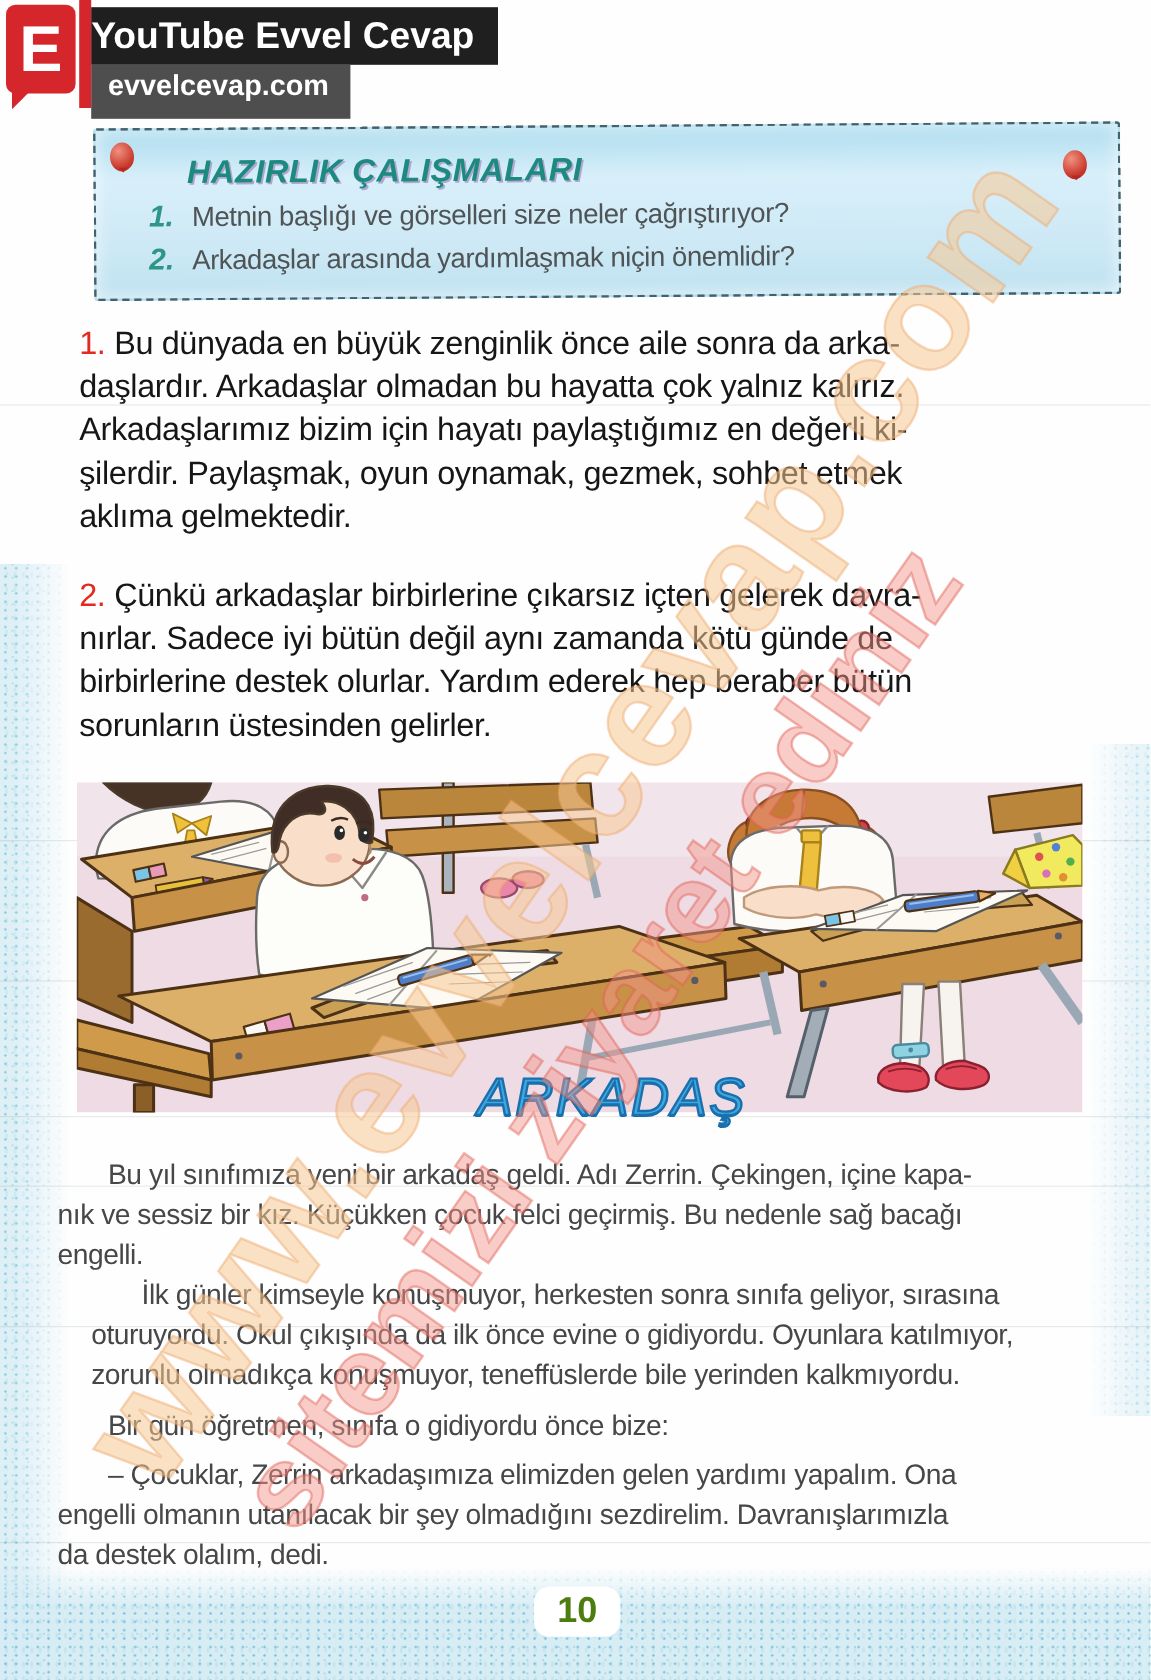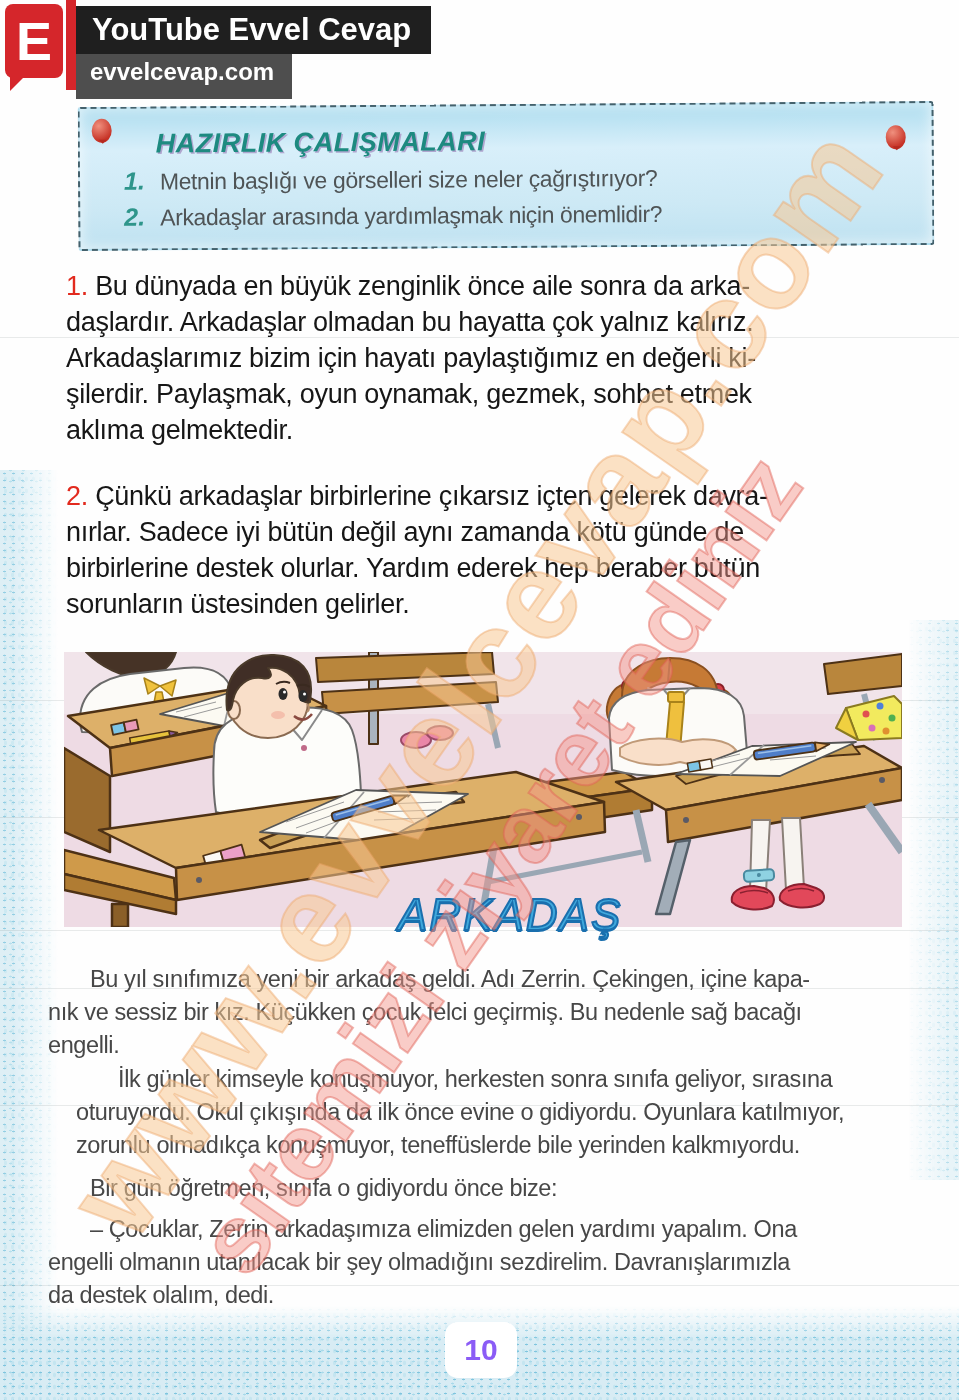--- a/index.html
+++ b/index.html
@@ -24,21 +24,21 @@
     -webkit-mask-image:linear-gradient(to top,#000 65%,transparent);mask-image:linear-gradient(to top,#000 65%,transparent);}
   .scan-line{position:absolute;left:0;width:100%;height:1px;background:rgba(100,110,115,.14);}
 
   
   .logo-e{position:absolute;left:5px;top:4px;width:58px;height:74px;background:#d5262b;border-radius:8px;
     color:#fff;font-size:54px;font-weight:bold;display:flex;align-items:center;justify-content:center;z-index:20;}
   .logo-e::after{content:"";position:absolute;left:5px;bottom:-13px;width:0;height:0;
     border:9px solid transparent;border-top-color:#d5262b;border-left-color:#d5262b;}
   .logo-strip{position:absolute;left:66px;top:0;width:10px;height:90px;background:#d5262b;z-index:20;}
   .bar-top{position:absolute;left:76px;top:6px;height:48px;line-height:48px;background:#1f1f1f;color:#fff;
-    font-size:31px;font-weight:bold;padding:0 20px 0 16px;white-space:nowrap;z-index:20;}
+    font-size:31px;font-weight:bold;padding:0 20px 0 0;white-space:nowrap;z-index:20;}
   .bar-bottom{position:absolute;left:76px;top:54px;height:45px;line-height:36px;background:#4e4e4e;color:#fff;
     font-size:24px;font-weight:bold;padding:0 18px 0 14px;white-space:nowrap;z-index:20;}
 
   
   .prep-box{position:absolute;left:78px;top:104px;width:852px;height:140px;
     background:linear-gradient(180deg,#aeddef 0%,#d8effa 30%,#cde9f5 70%,#bfe2f1 100%);
     border:2px dashed #44616c;border-radius:3px;transform:rotate(-.4deg);
     box-shadow:inset 0 0 14px rgba(255,255,255,.7);z-index:10;}
   .balloon{position:absolute;width:20px;height:24px;border-radius:50%;
     background:radial-gradient(circle at 35% 30%, #f0907e, #c63226 70%);}
@@ -69,22 +69,22 @@
 
   
   .para{position:absolute;left:48px;width:880px;font-size:23.5px;line-height:33px;color:#474747;
     white-space:pre-line;text-indent:42px;letter-spacing:-.4px;z-index:10;}
   .para.p1{top:963px;}
   .para.p2{top:1063px;margin-left:28px;}
   .para.p3{top:1172px;}
   .para.p4{top:1213px;}
 
   
-  .page-pill{position:absolute;left:445px;top:1322px;width:72px;height:56px;background:#fff;border-radius:13px;
-    display:flex;align-items:center;justify-content:center;font-size:30px;font-weight:bold;color:#8b5cf6;z-index:11;}
+  .page-pill{position:absolute;left:445px;top:1322px;width:72px;height:42px;background:#fff;border-radius:13px;
+    display:flex;align-items:center;justify-content:center;font-size:30px;font-weight:bold;color:#4d7c0f;z-index:11;}
 
   
   .wm{position:absolute;text-align:center;font-weight:bold;pointer-events:none;z-index:40;white-space:nowrap;}
   .wm-main{left:-250px;top:610px;width:1450px;font-size:125px;letter-spacing:2px;
     color:rgba(247,200,148,.55);-webkit-text-stroke:2px rgba(238,168,108,.45);
     transform:rotate(-55deg);}
   .wm-sec{left:-100px;top:810px;width:1200px;font-size:95px;
     color:rgba(244,150,140,.48);-webkit-text-stroke:2px rgba(225,95,85,.45);
     transform:rotate(-55deg);}
 </style>

